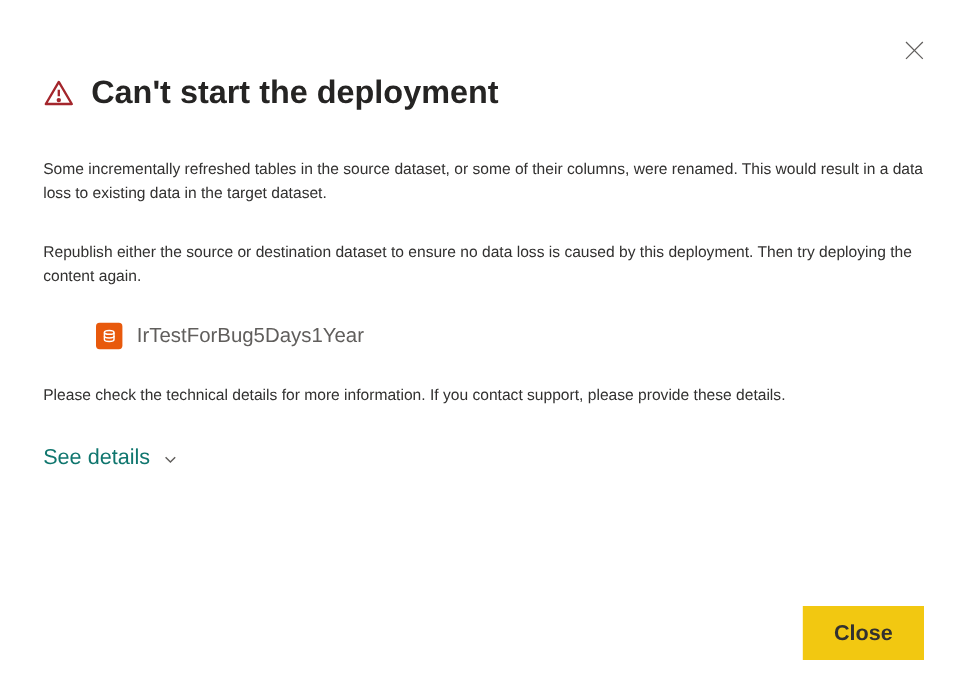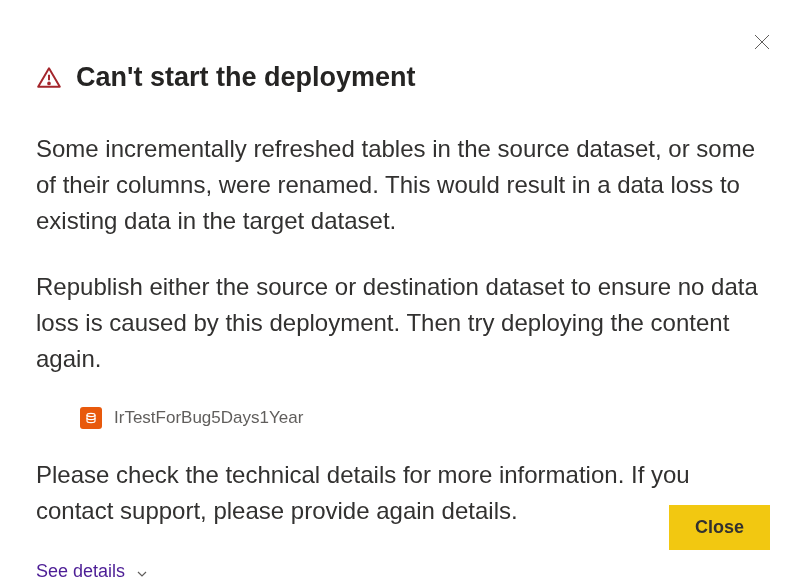--- a/index.html
+++ b/index.html
@@ -37,21 +37,21 @@
     .close-icon {
       position: absolute;
       top: 34px;
       right: 36px;
       width: 16px;
       height: 16px;
       cursor: pointer;
       color: #605e5c;
     }
     .body-text {
-      font-size: 24px;
+      font-size: 13px;
       line-height: 1.5;
       color: #323130;
       margin-bottom: 30px;
     }
     .dataset-row {
       display: flex;
       align-items: center;
       gap: 12px;
       margin-bottom: 28px;
       padding-left: 44px;
@@ -72,21 +72,21 @@
     }
     .dataset-name {
       font-size: 17px;
       color: #605e5c;
     }
     .see-details {
       display: inline-flex;
       align-items: center;
       gap: 10px;
       font-size: 18px;
-      color: #4c1d95;
+      color: #0f766e;
       cursor: pointer;
       margin-top: 2px;
     }
     .chevron-icon {
       width: 14px;
       height: 14px;
     }
     .button-row {
       position: absolute;
       bottom: 30px;
@@ -135,21 +135,21 @@
   <span class="dataset-icon">
     <svg viewBox="0 0 12 12" fill="none" stroke="#ffffff" stroke-width="1.2">
       <ellipse cx="6" cy="3" rx="4" ry="1.6"></ellipse>
       <path d="M2 3 L2 9 A4 1.6 0 0 0 10 9 L10 3"></path>
       <path d="M2 6 A4 1.6 0 0 0 10 6"></path>
     </svg>
   </span>
   <span class="dataset-name">IrTestForBug5Days1Year</span>
 </div>
 
-<p class="body-text">Please check the technical details for more information. If you contact support, please provide again details.</p>
+<p class="body-text">Please check the technical details for more information. If you contact support, please provide these details.</p>
 
 <div class="see-details">
   <span>See details</span>
   <span class="chevron-icon">
     <svg viewBox="0 0 14 14" fill="none" stroke="#605e5c" stroke-width="1.2">
       <polyline points="3,5 7,9 11,5"></polyline>
     </svg>
   </span>
 </div>
 

